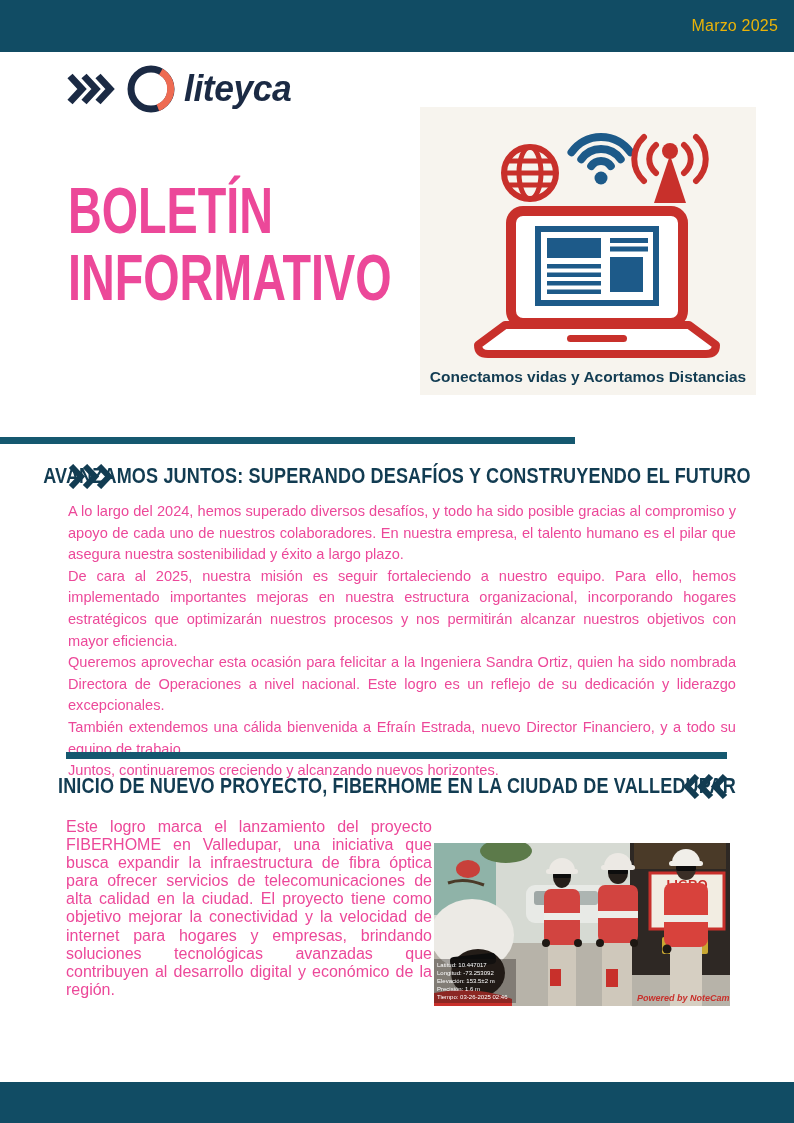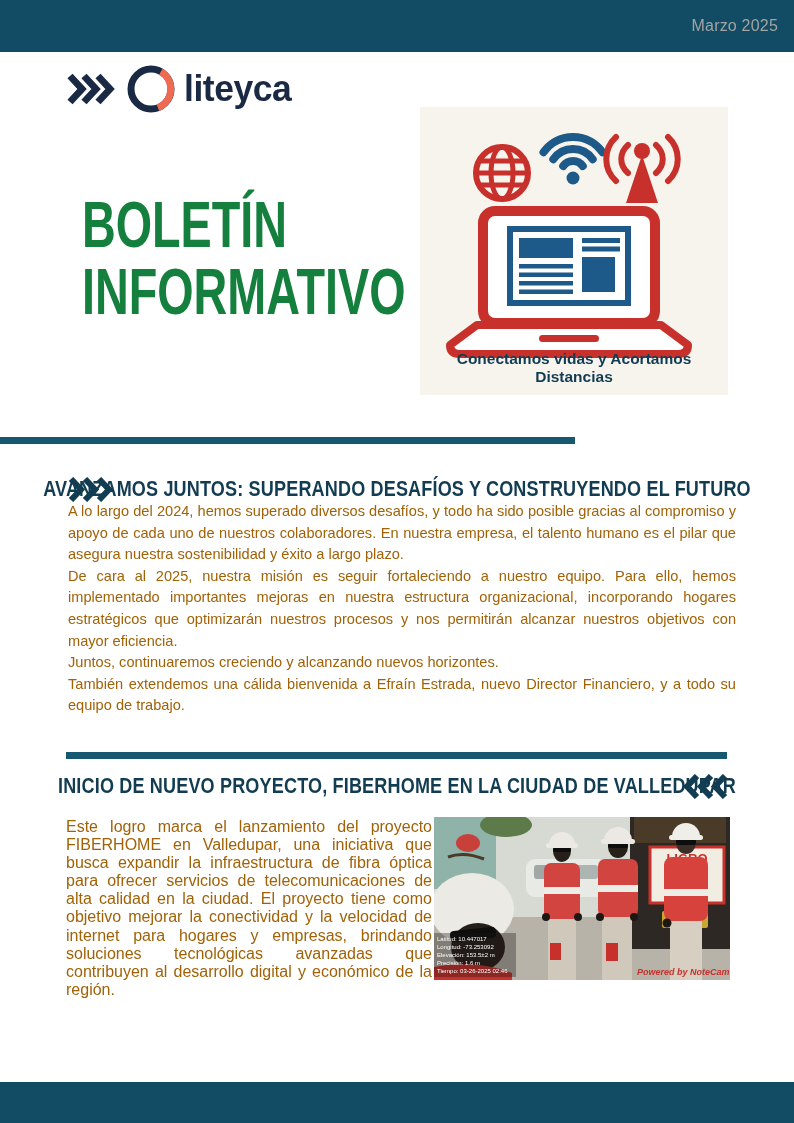--- a/index.html
+++ b/index.html
@@ -2,64 +2,64 @@
 <html><head>
 <meta charset="utf-8">
 <style>
   html,body{margin:0;padding:0;background:#ffffff;}
   .page{position:relative;width:794px;height:1123px;background:#ffffff;overflow:hidden;
         font-family:"Liberation Sans", sans-serif;}
 
   
   .top-bar{position:absolute;top:0;left:0;width:794px;height:52px;background:#114C64;}
   .top-bar .date{position:absolute;right:16px;top:50%;transform:translateY(-50%);
-                 color:#a3a3a3;font-size:16px;letter-spacing:.2px;}
+                 color:#eab308;font-size:16px;letter-spacing:.2px;}
   .bottom-bar{position:absolute;top:1082px;left:0;width:794px;height:41px;background:#114C64;}
 
   
-  .logo{position:absolute;left:66px;top:62px;display:flex;align-items:center;gap:8px;height:54px;}
+  .logo{position:absolute;left:66px;top:62px;display:flex;align-items:center;gap:8px;height:54px;font-style:italic;}
   .logo .wordmark{color:#1B2A44;font-size:37px;font-weight:bold;letter-spacing:-0.5px;
                   transform:scaleX(0.96);transform-origin:left center;}
 
   
-  .main-title{position:absolute;left:66px;top:176px;margin:16px;color:#15803d;
+  .main-title{position:absolute;left:66px;top:176px;margin:2px;color:#ec4899;
               font-size:64px;font-weight:bold;line-height:67px;}
   .main-title .line{display:inline-block;white-space:nowrap;transform:scaleX(0.73);
                     transform-origin:left center;}
 
   
-  .hero{position:absolute;left:420px;top:107px;width:308px;height:288px;background:#F7F4EE;}
+  .hero{position:absolute;left:420px;top:107px;width:308px;height:288px;background:#F7F4EE;padding-left:28px;}
   .hero svg{display:block;}
   .hero-caption{position:absolute;left:0;bottom:9px;width:100%;text-align:center;
                 color:#123C52;font-size:15.5px;font-weight:bold;}
 
   
   .divider{position:absolute;height:7px;background:#15586F;}
   .divider-1{left:0;top:437px;width:575px;}
   .divider-2{left:66px;top:752px;width:661px;}
 
   
   .sec-head{position:absolute;left:66px;width:662px;height:30px;}
-  .sec-head-1{top:474px;}
+  .sec-head-1{top:461px;}
   .sec-head-2{top:771px;}
   .sec-title{position:absolute;left:50%;top:0;line-height:30px;white-space:nowrap;
              color:#123C52;font-size:22px;font-weight:bold;letter-spacing:.2px;
              transform:translateX(-50%) scaleX(0.82);}
   .sec-head-1 .chev{position:absolute;left:2px;top:3px;}
   .sec-head-2 .chev{position:absolute;right:0px;top:3px;}
 
   
-  .body-text{position:absolute;color:#a16207;font-size:14.6px;line-height:21.6px;
+  .body-text{position:absolute;color:#ec4899;font-size:14.6px;line-height:21.6px;
              text-align:justify;}
   .body-text p{margin:0;}
   .sec1-body{left:68px;top:501px;width:668px;}
   .sec2-body{left:66px;top:818px;width:366px;line-height:18.1px;font-size:16px;}
 
   
-  .photo{position:absolute;left:434px;top:817px;width:296px;height:163px;overflow:hidden;}
+  .photo{position:absolute;left:434px;top:843px;width:296px;height:163px;overflow:hidden;}
   .photo svg{display:block;}
 </style>
 </head>
 <body>
 
 <div class="page">
 
   <header class="top-bar">
     <span class="date">Marzo 2025</span>
   </header>
@@ -142,22 +142,23 @@
         <path d="M17 2 L27 12.5 L17 23"></path>
         <path d="M31 2 L41 12.5 L31 23"></path>
       </g>
     </svg>
     <span class="sec-title">AVANZAMOS JUNTOS: SUPERANDO DESAFÍOS Y CONSTRUYENDO EL FUTURO</span>
   </div>
 
   <div class="body-text sec1-body">
     <p>A lo largo del 2024, hemos superado diversos desafíos, y todo ha sido posible gracias al compromiso y apoyo de cada uno de nuestros colaboradores. En nuestra empresa, el talento humano es el pilar que asegura nuestra sostenibilidad y éxito a largo plazo.</p>
     <p>De cara al 2025, nuestra misión es seguir fortaleciendo a nuestro equipo. Para ello, hemos implementado importantes mejoras en nuestra estructura organizacional, incorporando hogares estratégicos que optimizarán nuestros procesos y nos permitirán alcanzar nuestros objetivos con mayor eficiencia.</p>
+    <p>Queremos aprovechar esta ocasión para felicitar a la Ingeniera Sandra Ortiz, quien ha sido nombrada Directora de Operaciones a nivel nacional. Este logro es un reflejo de su dedicación y liderazgo excepcionales.</p>
+    <p>También extendemos una cálida bienvenida a Efraín Estrada, nuevo Director Financiero, y a todo su equipo de trabajo.</p>
     <p>Juntos, continuaremos creciendo y alcanzando nuevos horizontes.</p>
-    <p>También extendemos una cálida bienvenida a Efraín Estrada, nuevo Director Financiero, y a todo su equipo de trabajo.</p>
   </div>
 
   <div class="divider divider-2"></div>
 
   <div class="sec-head sec-head-2">
     <span class="sec-title">INICIO DE NUEVO PROYECTO, FIBERHOME EN LA CIUDAD DE VALLEDUPAR</span>
     <svg class="chev" width="50" height="25" viewBox="0 0 50 25">
       <g stroke="#123C52" stroke-width="6" fill="none" stroke-linejoin="miter">
         <path d="M19 2 L9 12.5 L19 23"></path>
         <path d="M33 2 L23 12.5 L33 23"></path>

